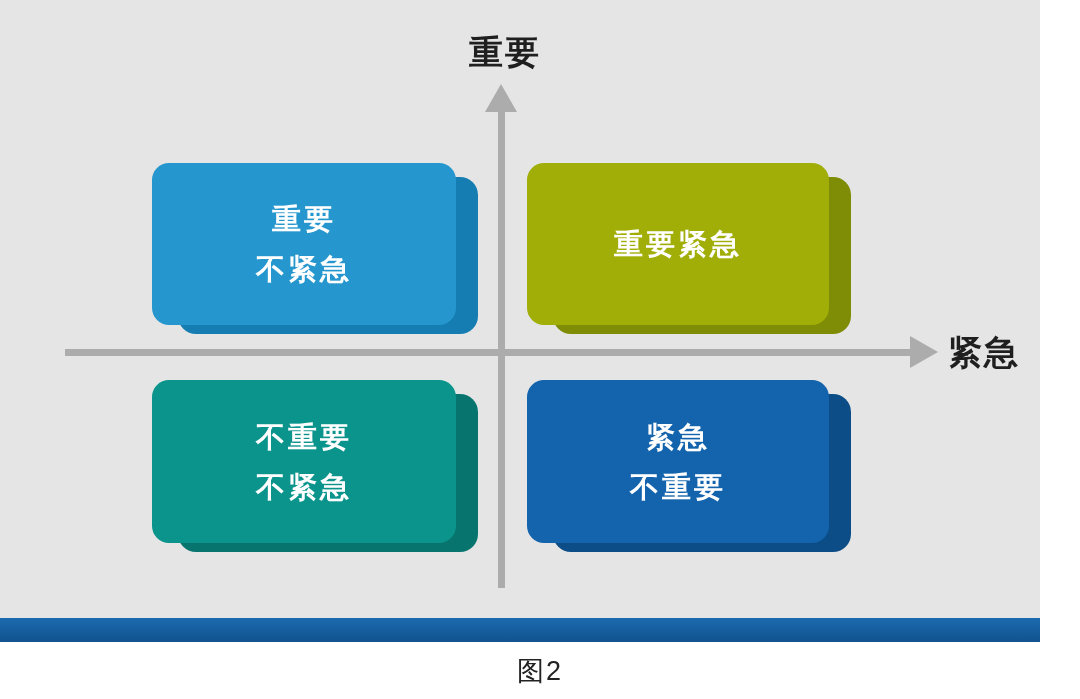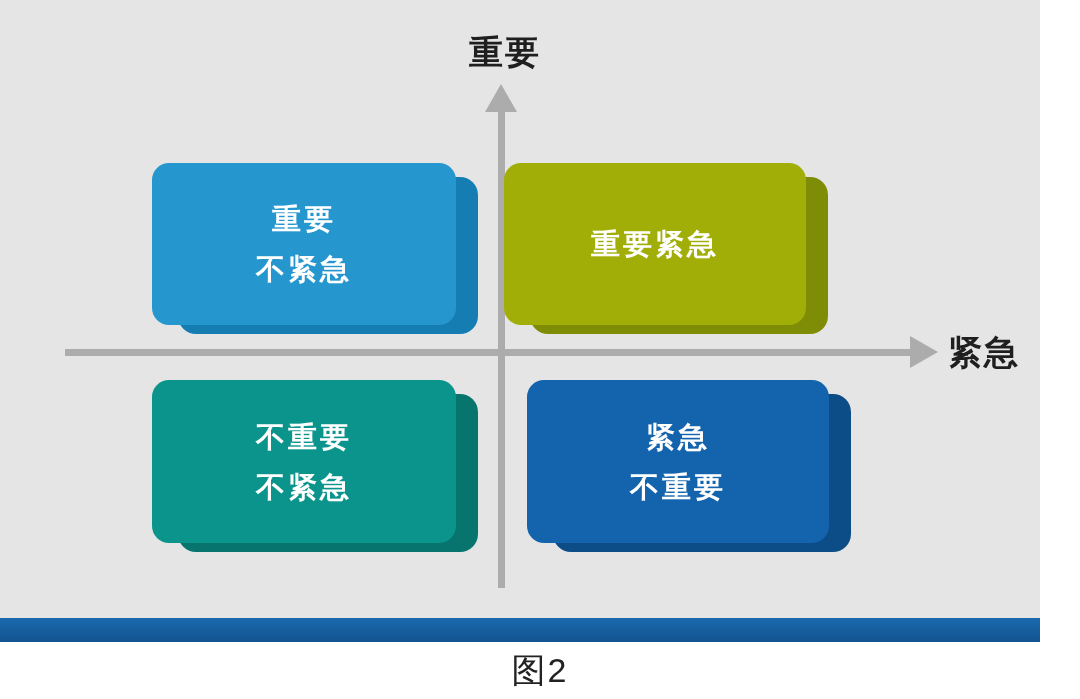--- a/index.html
+++ b/index.html
@@ -73,21 +73,21 @@
   }
   .box-line {
     color: #FFFFFF;
     font-size: 29px;
     font-weight: bold;
     letter-spacing: 3px;
     line-height: 50px;
     text-align: center;
   }
   #box-tl { left: 152px; top: 163px; width: 326px; height: 162px; }
-  #box-tr { left: 504px; top: 163px; width: 324px; height: 162px; }
+  #box-tr { left: 527px; top: 163px; width: 324px; height: 162px; }
   #box-bl { left: 152px; top: 380px; width: 326px; height: 163px; }
   #box-br { left: 527px; top: 380px; width: 324px; height: 163px; }
 
   
   .bottom-bar {
     position: absolute;
     left: 0; top: 618px;
     width: 1080px; height: 24px;
     background: linear-gradient(#1B6AAE, #11538F);
   }
@@ -95,21 +95,21 @@
     position: absolute;
     left: 0; top: 642px;
     width: 1080px; height: 57px;
     background: #FFFFFF;
     display: flex;
     justify-content: center;
     align-items: center;
     gap: 30px;
   }
   .caption-text {
-    font-size: 34px;
+    font-size: 27px;
     color: #222222;
     letter-spacing: 2px;
     white-space: nowrap;
   }
 </style>
 </head>
 <body>
 
 <div id="stage">
 

